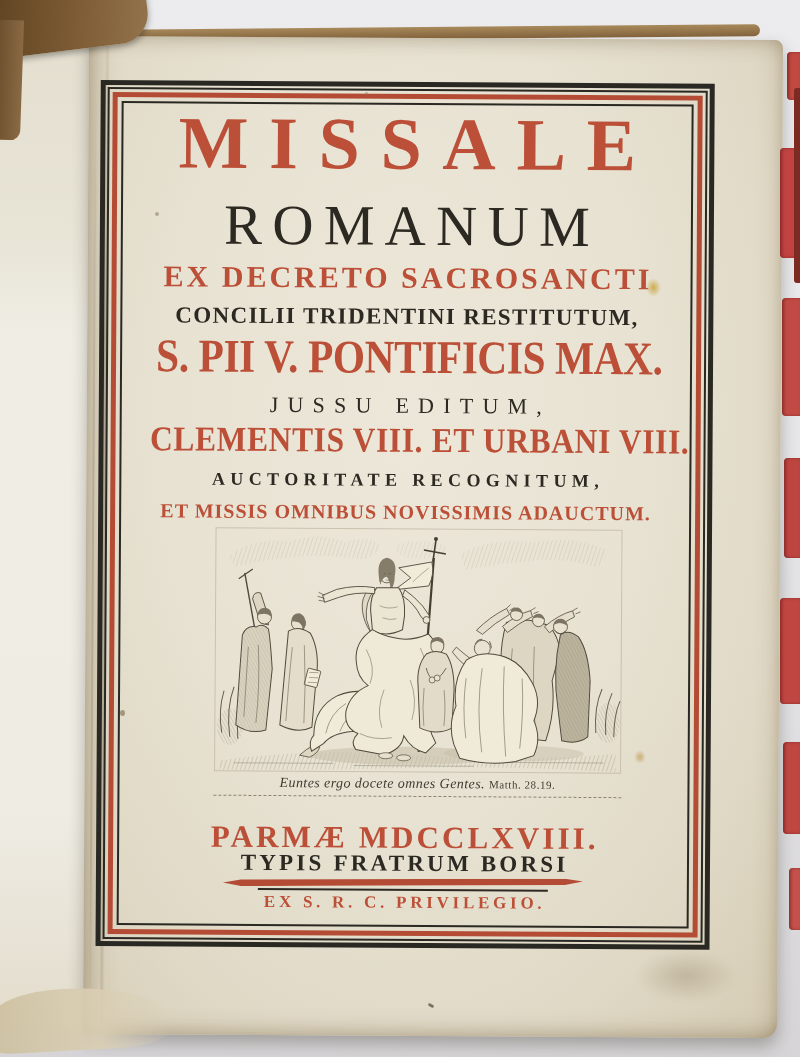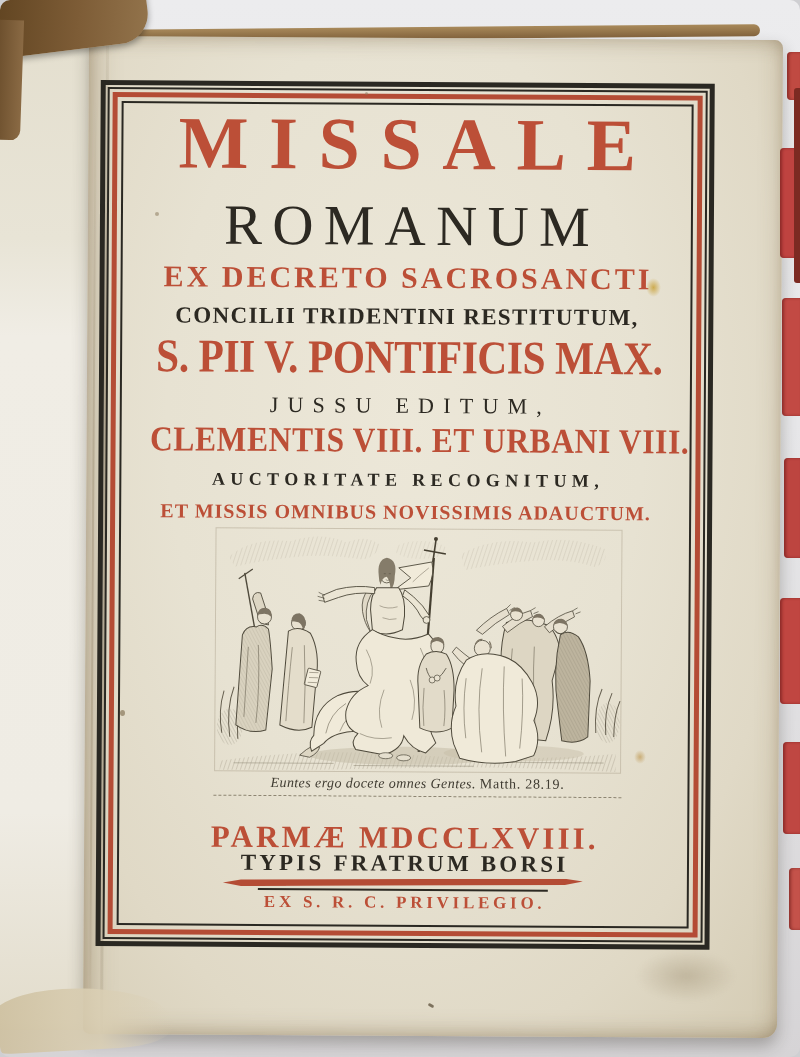--- a/index.html
+++ b/index.html
@@ -1,21 +1,20 @@
 <!DOCTYPE html>
 <html><head>
 <meta charset="utf-8">
 <style>
   html,body{margin:0;padding:0;background:#cfcfd2;}
   *{box-sizing:border-box;}
   .photo{
     position:relative;width:800px;height:1057px;overflow:hidden;
     background:linear-gradient(180deg,#ececee 0%,#e7e7e9 40%,#dedddf 75%,#d6d4d6 100%);
     font-family:"Liberation Serif","DejaVu Serif",serif;
-    border-radius:10px;
   }
   
   .head-edge{position:absolute;left:110px;top:27px;width:650px;height:12px;
     background:linear-gradient(180deg,#a8895a,#85653e);border-radius:6px;transform:rotate(-.5deg);}
   .leather-corner{position:absolute;left:-10px;top:-12px;width:158px;height:62px;
     background:linear-gradient(100deg,#5e421f,#7d5c36 55%,#93744c);
     border-radius:0 0 30px 10px;transform:rotate(-7deg);box-shadow:0 3px 6px rgba(0,0,0,.35);}
   .leather-sliver{position:absolute;left:-4px;top:20px;width:26px;height:120px;
     background:linear-gradient(90deg,#6b4e2c,#8a6a44);transform:rotate(2deg);border-radius:0 0 10px 6px;}
   .underpages{position:absolute;left:0;top:40px;width:100px;height:990px;
@@ -75,21 +74,21 @@
   .l-auctoritate{top:366px;font-size:18px;letter-spacing:.30em;font-weight:bold;text-indent:.3em;}
   .l-missis{top:397px;font-size:20px;letter-spacing:.05em;font-weight:bold;text-indent:.05em;}
   .l-parma{top:717px;font-size:31px;font-weight:bold;letter-spacing:.10em;text-indent:.1em;}
   .l-typis{top:747px;font-size:23px;letter-spacing:.14em;font-weight:bold;text-indent:.14em;}
   .l-privilegio{top:789px;font-size:17px;letter-spacing:.22em;font-weight:bold;text-indent:.22em;}
   
   .engraving{position:absolute;top:423px;left:50%;width:408px;margin-left:-190px;text-align:center;}
   .engraving svg{display:block;}
   .eng-caption{margin-top:1px;padding:0 8px 4px;border-bottom:1px dashed #8d8572;color:#403c32;}
   .cap-it{font-style:italic;font-size:14px;letter-spacing:.03em;}
-  .cap-ref{font-size:14px;letter-spacing:.05em;}
+  .cap-ref{font-size:11px;letter-spacing:.05em;}
   
   .rule-wrap{position:absolute;top:774px;left:50%;width:360px;margin-left:-180px;}
   .rule-red{width:100%;height:7px;background:#b44c35;
     clip-path:polygon(0% 50%,5% 8%,95% 0%,100% 42%,95% 92%,5% 100%);transform:rotate(-.4deg);}
   .rule-black{width:290px;height:2px;background:#2c2922;margin:3px auto 0;}
 </style>
 </head>
 <body>
 
 <div class="photo">

